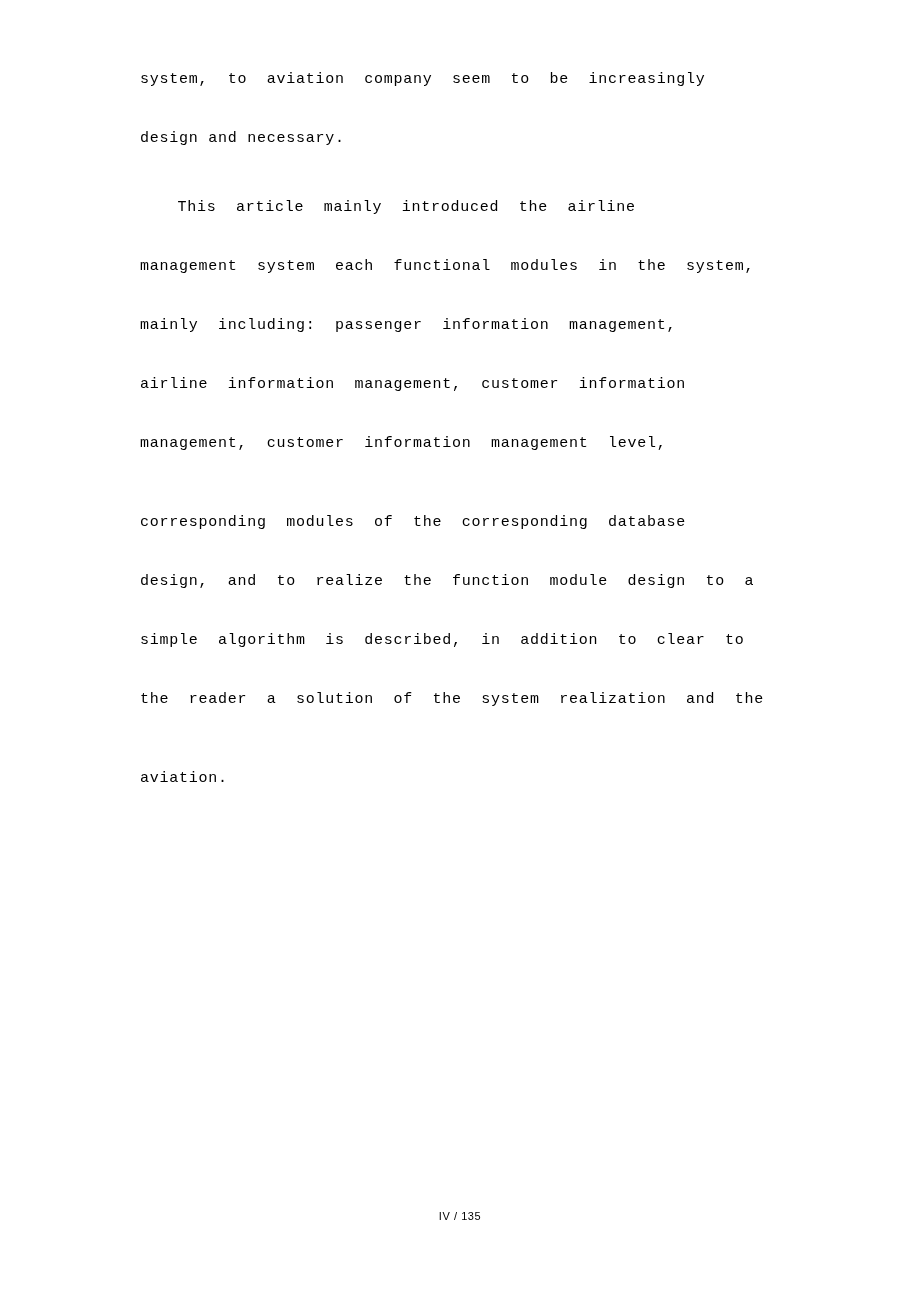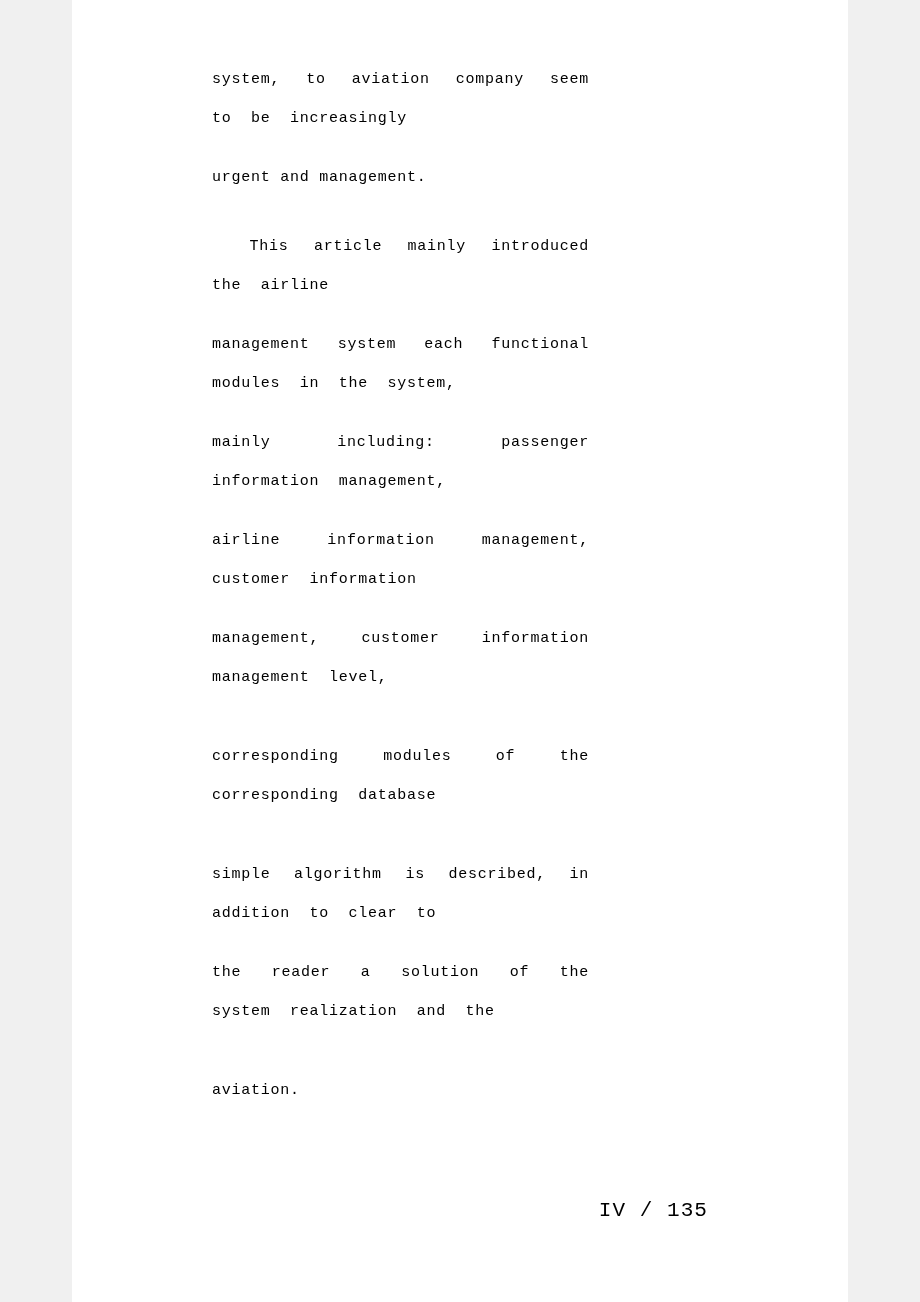--- a/index.html
+++ b/index.html
@@ -11,27 +11,27 @@
     body {
       background-color: #f0f0f0;
       display: flex;
       justify-content: center;
       align-items: flex-start;
       min-height: 100vh;
       font-family: 'Courier New', Courier, monospace;
     }
 
     .page {
-      width: 776px;
+      width: 920px;
       min-height: 1302px;
       background-color: #ffffff;
       position: relative;
       padding: 60px 140px 80px 140px;
       display: flex;
-      flex-direction: row;
+      flex-direction: column;
     }
 
     .content-area {
       flex: 1;
       display: flex;
       flex-direction: column;
     }
 
     .paragraph {
       font-family: 'Courier New', Courier, monospace;
@@ -53,53 +53,54 @@
       text-indent: 2.5em;
       margin-top: 0;
     }
 
     .spacer {
       height: 20px;
     }
 
     .footer {
       text-align: center;
-      font-family: Liberation Mono, monospace;
-      font-size: 21px;
+      font-family: Liberation Sans, sans-serif;
+      font-size: 11px;
       color: #000000;
       padding-top: 40px;
       margin-top: auto;
       letter-spacing: 0.05em;
     }
   </style>
 </head>
 <body>
 
 <div class="page">
   <div class="content-area">
 
     <p class="paragraph">system,&nbsp; to&nbsp; aviation&nbsp; company&nbsp; seem&nbsp; to&nbsp; be&nbsp; increasingly</p>
     <div class="spacer"></div>
-    <p class="paragraph">urgent and management.</p>
+    <p class="paragraph">design and necessary.</p>
 
     <div class="spacer" style="height:30px;"></div>
 
     <p class="paragraph-indented">This&nbsp; article&nbsp; mainly&nbsp; introduced&nbsp; the&nbsp; airline</p>
     <div class="spacer"></div>
     <p class="paragraph">management&nbsp; system&nbsp; each&nbsp; functional&nbsp; modules&nbsp; in&nbsp; the&nbsp; system,</p>
     <div class="spacer"></div>
     <p class="paragraph">mainly&nbsp; including:&nbsp; passenger&nbsp; information&nbsp; management,</p>
     <div class="spacer"></div>
     <p class="paragraph">airline&nbsp; information&nbsp; management,&nbsp; customer&nbsp; information</p>
     <div class="spacer"></div>
     <p class="paragraph">management,&nbsp; customer&nbsp; information&nbsp; management&nbsp; level,</p>
     <div class="spacer"></div>
     <div class="spacer"></div>
     <p class="paragraph">corresponding&nbsp; modules&nbsp; of&nbsp; the&nbsp; corresponding&nbsp; database</p>
     <div class="spacer"></div>
+    <p class="paragraph">design,&nbsp; and&nbsp; to&nbsp; realize&nbsp; the&nbsp; function&nbsp; module&nbsp; design&nbsp; to&nbsp; a</p>
     <div class="spacer"></div>
     <p class="paragraph">simple&nbsp; algorithm&nbsp; is&nbsp; described,&nbsp; in&nbsp; addition&nbsp; to&nbsp; clear&nbsp; to</p>
     <div class="spacer"></div>
     <p class="paragraph">the&nbsp; reader&nbsp; a&nbsp; solution&nbsp; of&nbsp; the&nbsp; system&nbsp; realization&nbsp; and&nbsp; the</p>
     <div class="spacer"></div>
     <div class="spacer"></div>
     <p class="paragraph">aviation.</p>
 
   </div>
 

